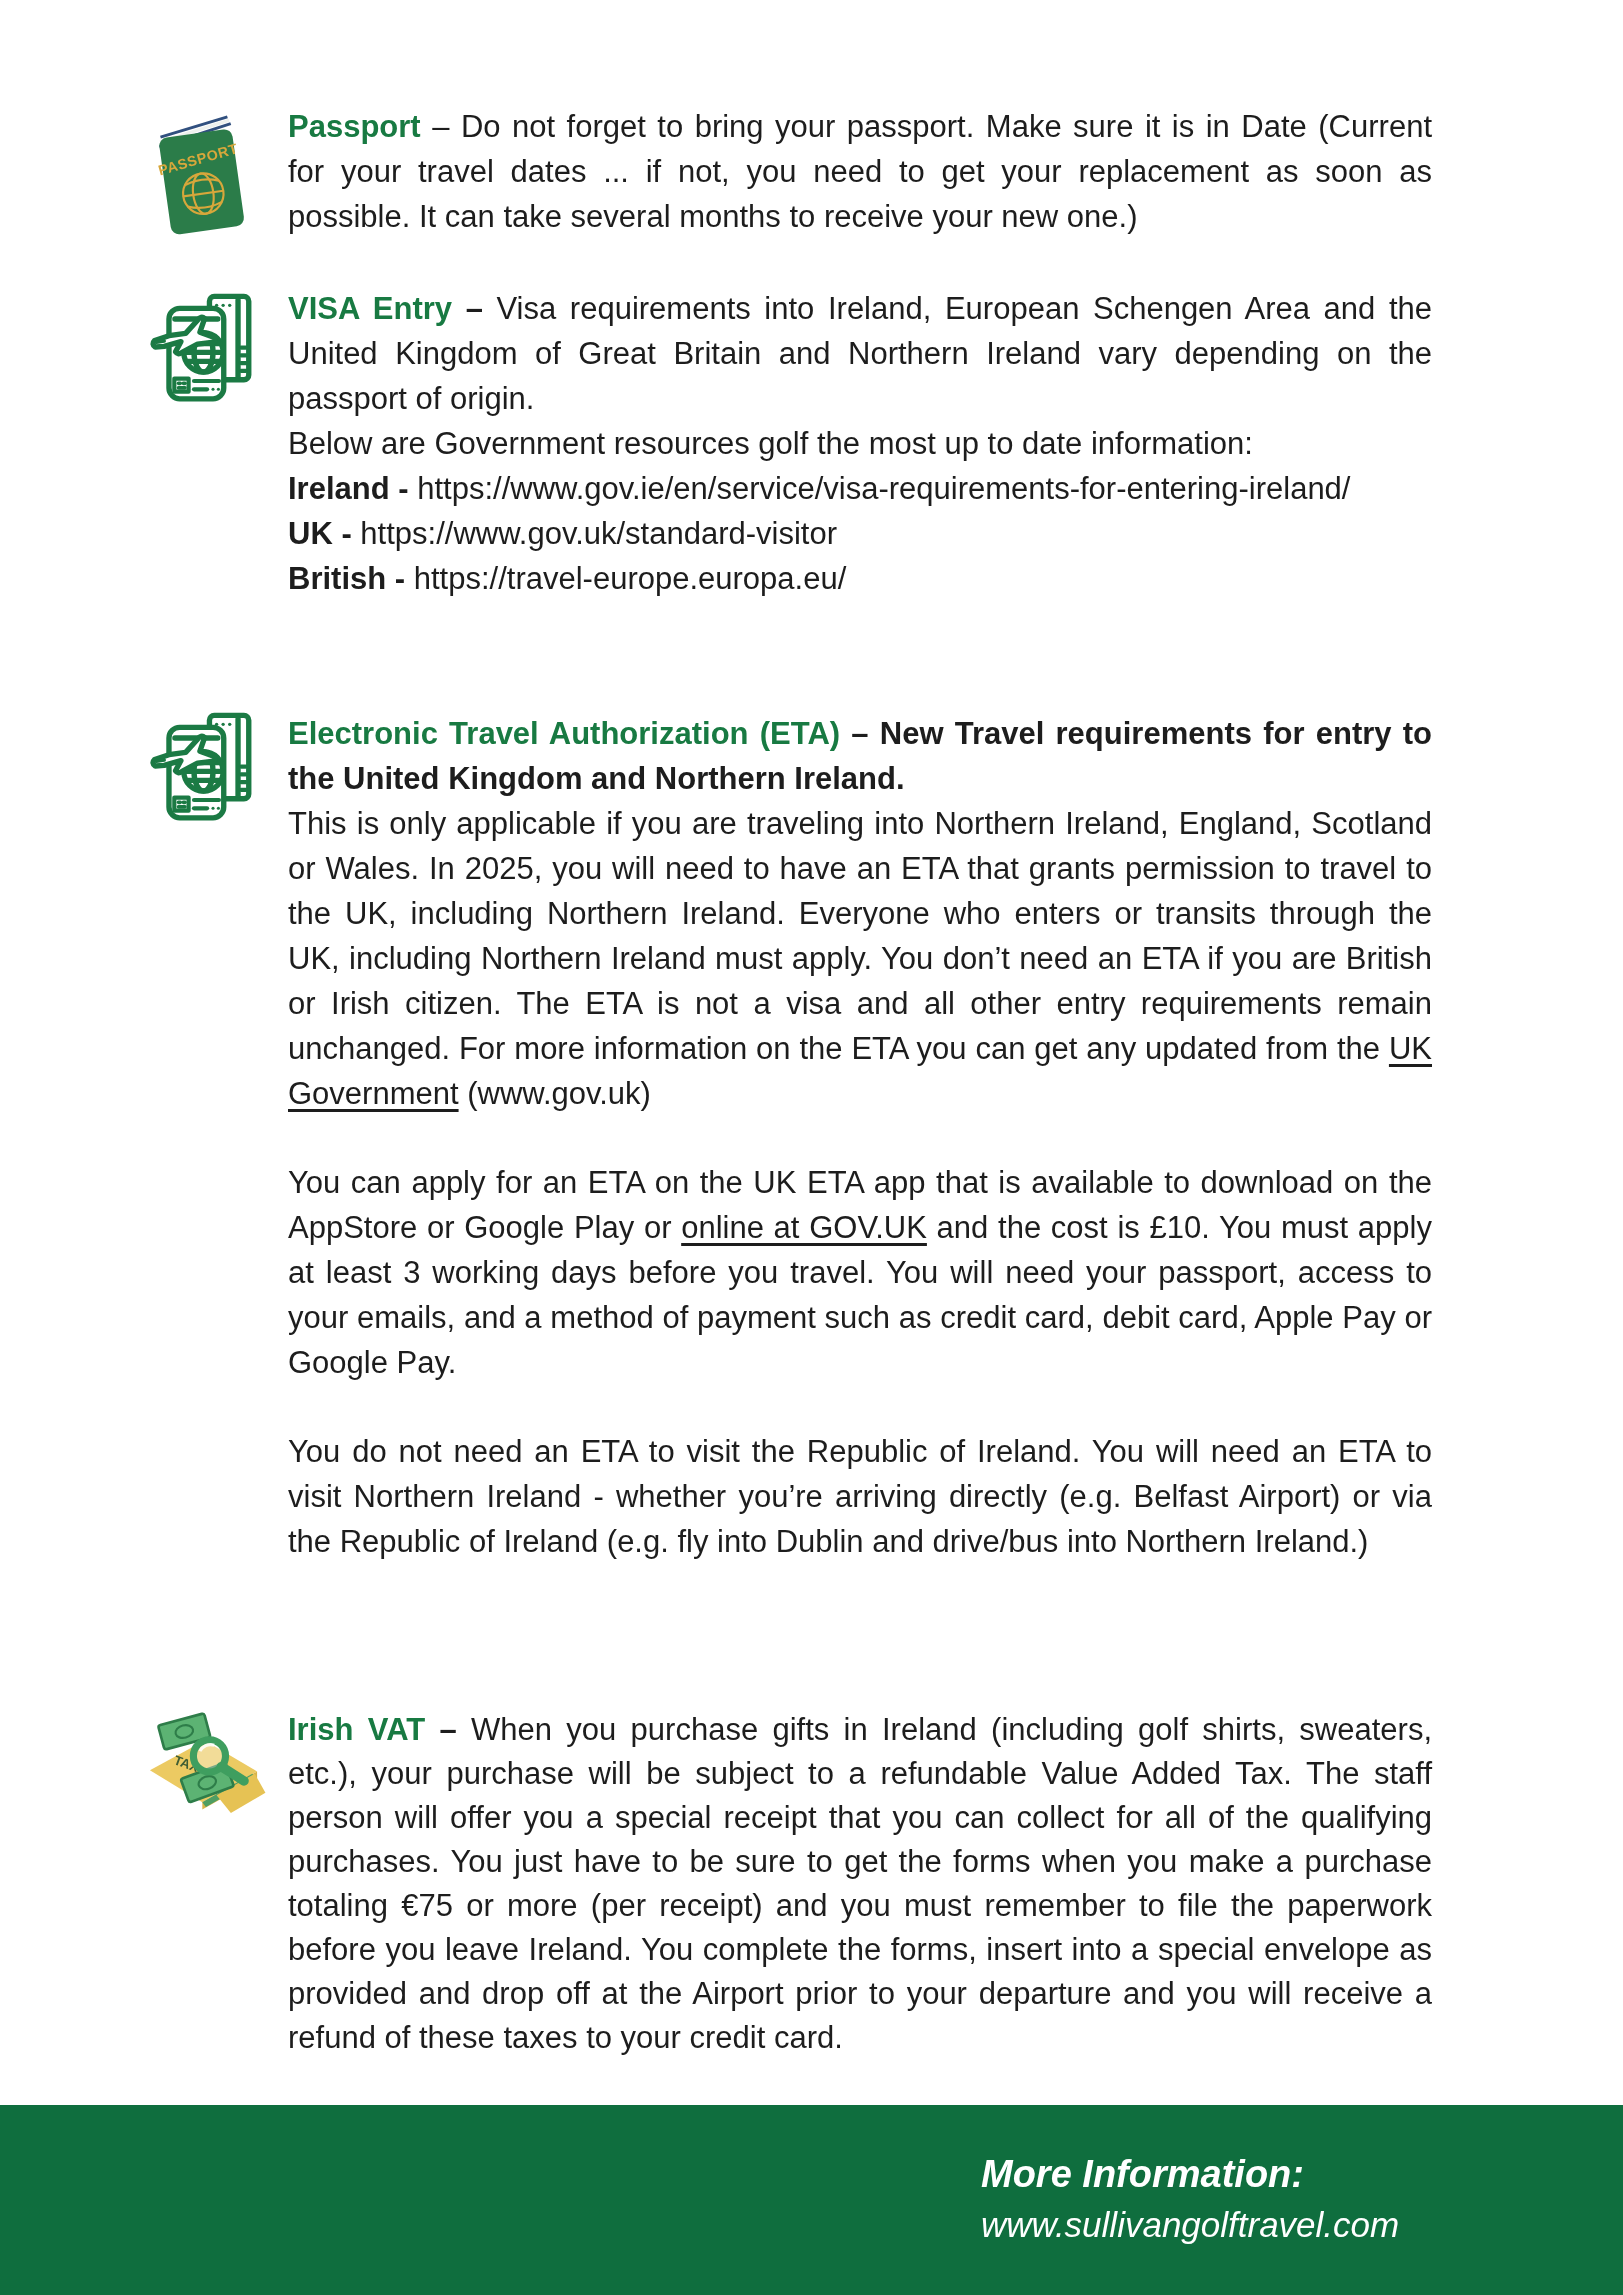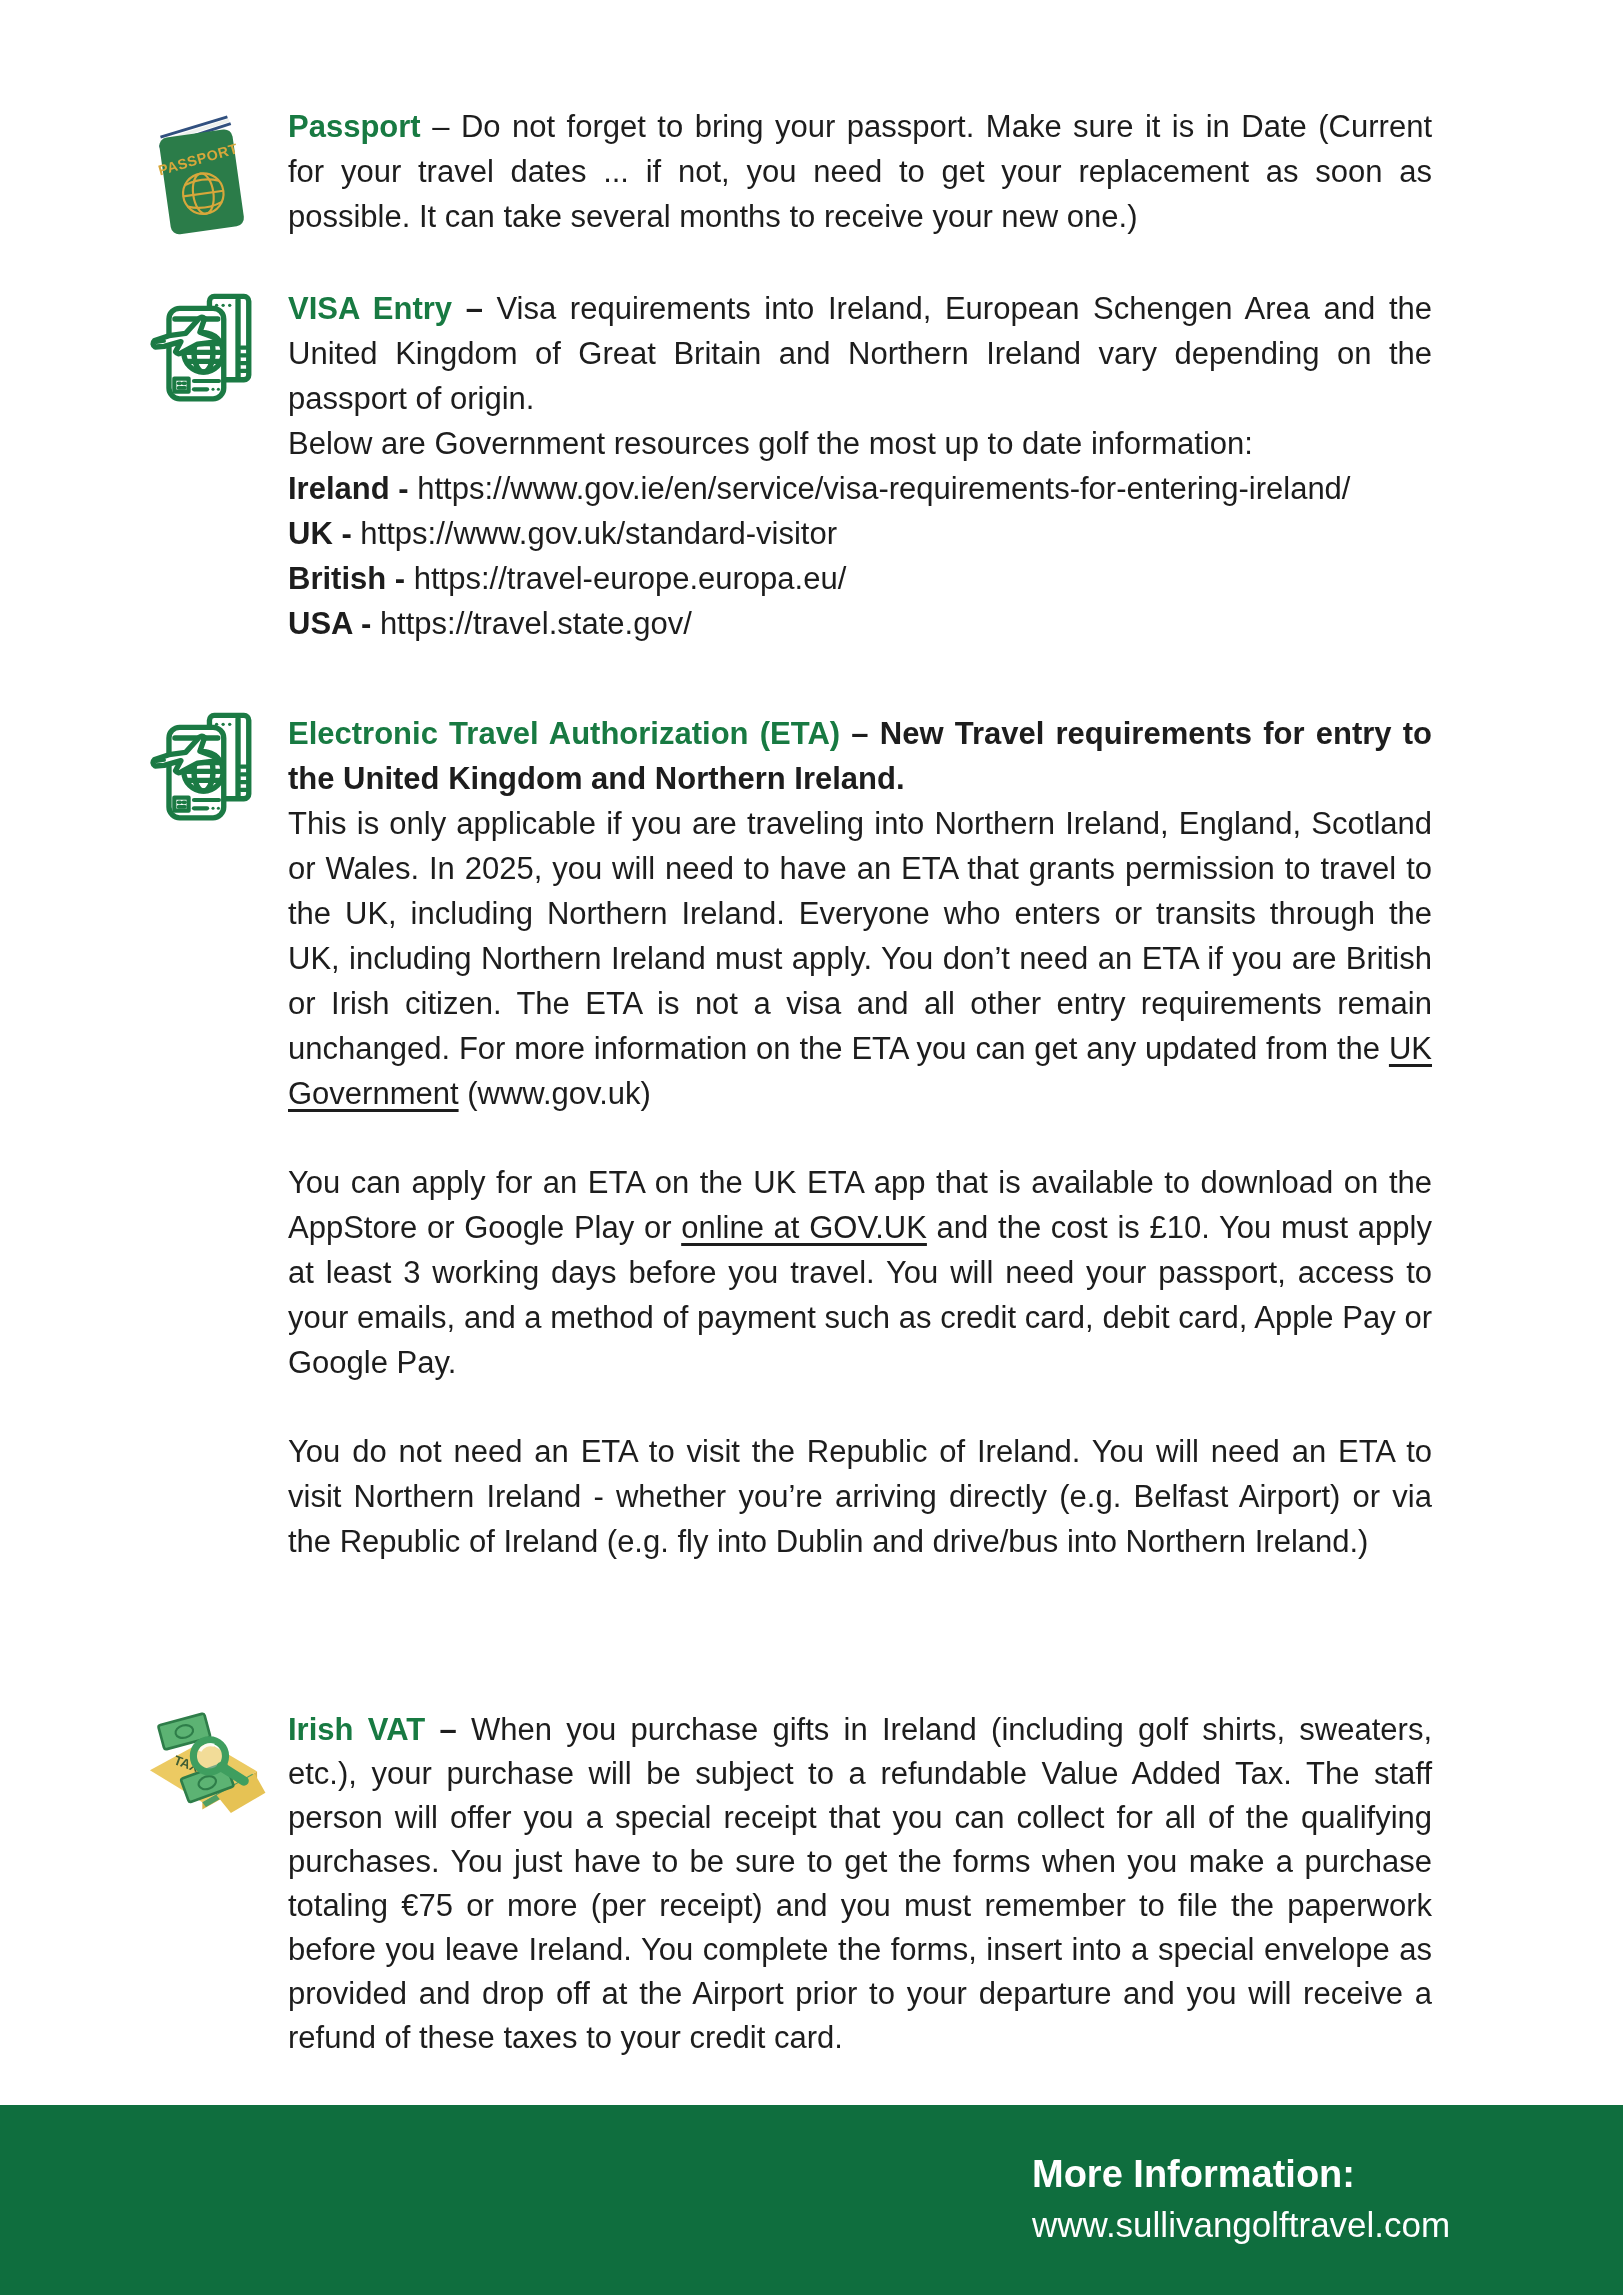--- a/index.html
+++ b/index.html
@@ -26,21 +26,21 @@
   .para { margin: 0; }
   .spaced { margin-top: 44px; }
   .green { color: #187a42; font-weight: bold; }
   .b { font-weight: bold; }
   .link { text-decoration: underline; text-underline-offset: 4.9px; cursor: pointer; }
   .footer {
     position: absolute; left: 0; top: 2105px;
     width: 1623px; height: 191px;
     background: #0f6e3e; color: #ffffff;
   }
-  .footer-inner { position: absolute; left: 1032px; top: 47px; }
+  .footer-inner { position: absolute; left: 981px; top: 47px; font-style: italic; }
   .f-title { font-size: 38px; font-weight: bold; line-height: 45px; }
   .f-url { font-size: 35px; line-height: 42px; margin-top: 7px; }
 </style>
 </head>
 <body>
 
 <div class="page">
 
   <section class="sec" style="top:104px">
     <div class="icon-box" style="top:0px">
@@ -98,21 +98,20 @@
         <circle cx="63" cy="88" r="1.3" fill="#1b7a44" stroke="none"></circle>
         <circle cx="67.5" cy="88" r="1.3" fill="#1b7a44" stroke="none"></circle>
       </svg>
     </div>
     <div class="txt">
       <p class="para"><span class="green">VISA Entry</span><span class="b"> – </span><span>Visa requirements into Ireland, European Schengen Area and the United Kingdom of Great Britain and Northern Ireland vary depending on the passport of origin.</span></p>
       <p class="para">Below are Government resources golf the most up to date information:</p>
       <p class="para"><span class="b">Ireland</span><span class="b"> - </span><span>https://www.gov.ie/en/service/visa-requirements-for-entering-ireland/</span></p>
       <p class="para"><span class="b">UK</span><span class="b"> - </span><span>https://www.gov.uk/standard-visitor</span></p>
       <p class="para"><span class="b">British</span><span class="b"> - </span><span>https://travel-europe.europa.eu/</span></p>
-      <p class="para"><span class="b">USA</span><span class="b"> - </span><span>https://travel.state.gov/</span></p>
     </div>
   </section>
 
   <section class="sec" style="top:711px">
     <div class="icon-box" style="top:-9.7px">
       <svg viewBox="0 0 110 110" fill="none" stroke="#1b7a44" stroke-width="4.5" stroke-linecap="round" stroke-linejoin="round" aria-hidden="true">
         <rect x="60" y="10" width="33" height="70" rx="4"></rect>
         <line x1="84" y1="13" x2="84" y2="77"></line>
         <circle cx="66" cy="17.5" r="1.4" fill="#1b7a44" stroke="none"></circle>
         <circle cx="71.5" cy="17.5" r="1.4" fill="#1b7a44" stroke="none"></circle>

